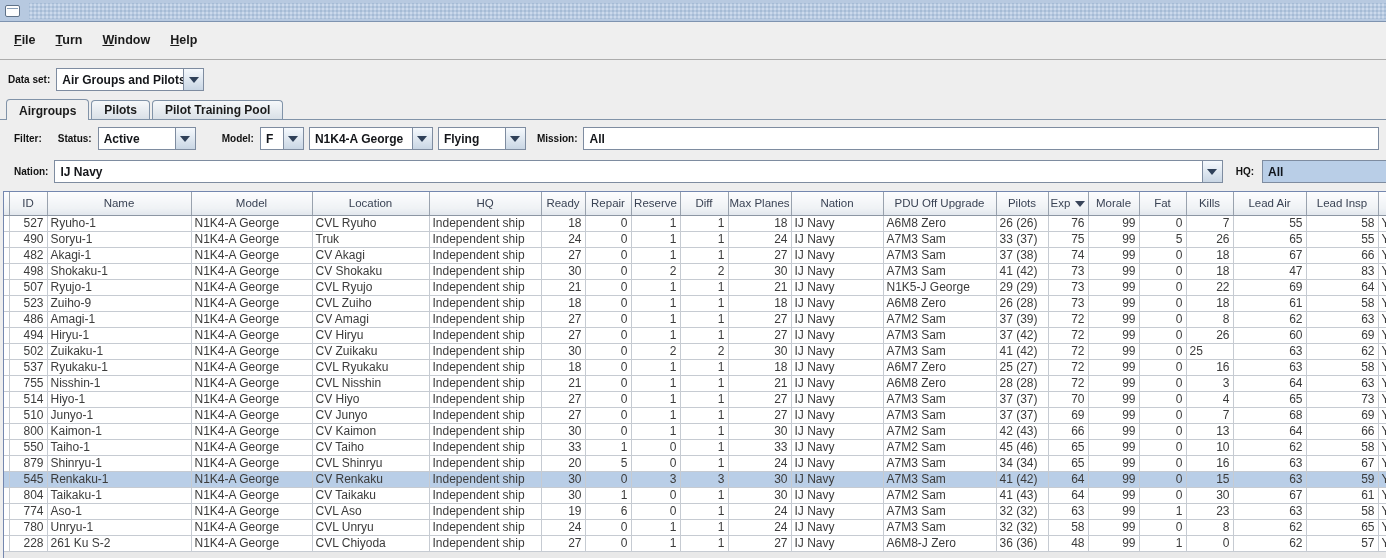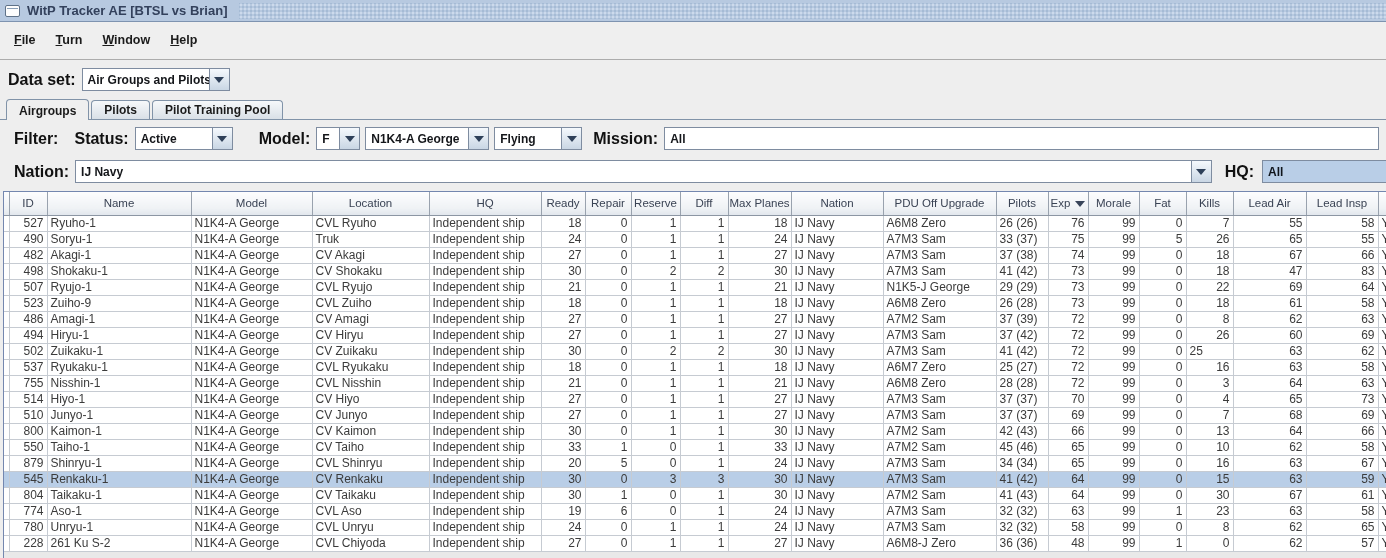--- a/index.html
+++ b/index.html
@@ -26,21 +26,21 @@
 
   
   .menubar { height:38px; background:#EFEFEF; border-bottom:1px solid #ACACAC;
     display:flex; align-items:center; padding-left:6px; }
   .menu-item { font-size:12.5px; font-weight:bold; color:#1B1B1B;
     padding:2px 12px 3px 8px; cursor:default; }
   .mn { text-decoration:underline; }
 
   
   .dataset-row { height:39px; display:flex; align-items:center; padding-left:8px; }
-  .lbl { font-size:16px; font-weight:bold; color:#111; white-space:nowrap; }
+  .lbl { font-size:10px; font-weight:bold; color:#111; white-space:nowrap; }
 
   .combo { display:inline-flex; align-items:stretch; height:23px;
     border:1px solid #7E8CA0; background:#fff; overflow:hidden; flex:none; }
   .combo-val { flex:1; display:flex; align-items:center; padding:0 5px;
     font-size:12px; font-weight:bold; color:#14161A; white-space:nowrap;
     overflow:hidden; }
   .combo-arrow { width:20px; flex:none; border-left:1px solid #7E8CA0;
     background:linear-gradient(#F5F9FD,#C9D6E4); display:flex;
     align-items:center; justify-content:center; }
   .combo-arrow::after { content:""; width:0; height:0;
@@ -83,21 +83,20 @@
   table.grid tr.selected td { background:var(--selection,#B9CEE7); }
   .sort-arrow { display:inline-block; margin-left:5px; width:0; height:0;
     border-left:5px solid transparent; border-right:5px solid transparent;
     border-top:6px solid #39455A; vertical-align:middle; }
 </style>
 </head>
 <body>
 
 <div class="titlebar">
   <div class="win-icon"></div>
-  <div class="title-text">WitP Tracker AE [BTSL vs Brian]</div>
   <div class="title-pattern"></div>
 </div>
 
 <div class="menubar">
   <div class="menu-item"><span class="mn">F</span><span>ile</span></div>
   <div class="menu-item"><span class="mn">T</span><span>urn</span></div>
   <div class="menu-item"><span class="mn">W</span><span>indow</span></div>
   <div class="menu-item"><span class="mn">H</span><span>elp</span></div>
 </div>
 

